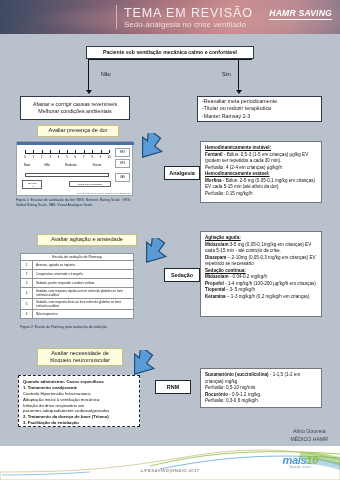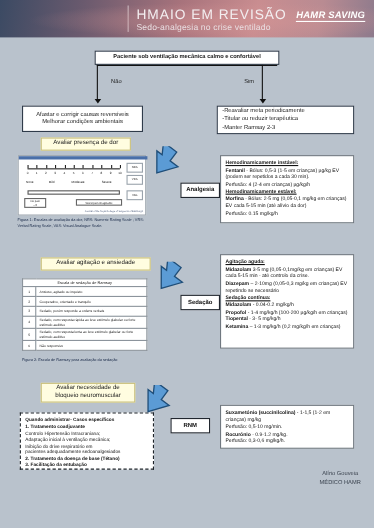--- a/index.html
+++ b/index.html
@@ -170,21 +170,21 @@
   .rt .n { width:12px; text-align:center; }
   .rt .d { padding-left:3px; }
 </style>
 </head>
 <body>
 
 <div id="page">
 
   <div id="header">
     <div class="hdr-rule"></div>
-    <div id="hdr-title">HMAIO EM REVISÃO</div>
+    <div id="hdr-title">TEMA EM REVISÃO</div>
     <div id="hdr-sub">Sedo-analgesia no crise ventilado</div>
     <div id="brand">
       <div class="b-txt">HAMR SAVING</div>
       <div class="b-rule"></div>
     </div>
   </div>
 
   <div class="box center" style="left:86px; top:46px; width:168px; height:13px; font-weight:bold; font-size:5.2px;">
     <span>Paciente sob ventilação mecânica calmo e confortável</span>
   </div>
@@ -366,14 +366,33 @@
     <div><span>Perfusão: 0,5-10 mg/min.</span></div>
     <div><b><span>Rocurónio</span></b><span> - 0.9-1.2 mg/kg.</span></div>
     <div><span>Perfusão: 0,3-0,6 mg/kg/h.</span></div>
   </div>
 
   <div id="sign">
     <div>Alírio Gouveia</div>
     <div>MÉDICO HAMR</div>
   </div>
 
+  <div id="footer">
+    <svg class="swoosh" style="left:0; top:0;" width="340" height="34" viewBox="0 0 340 34">
+      <path d="M0,26 C60,26 95,24 140,18 C185,12 215,4 260,4 C300,4 325,10 340,14 L340,34 L0,34 Z" fill="#ffffff" stroke="#c9b77a" stroke-width="0.7"></path>
+      <path d="M150,20 C200,8 250,2 340,8" fill="none" stroke="#8bbf3f" stroke-width="0.8"></path>
+      <path d="M160,23 C215,12 265,7 340,12" fill="none" stroke="#4d9bd0" stroke-width="0.7"></path>
+      <path d="M300,6 C318,6 332,9 340,11 L340,20 C330,16 315,13 300,13 Z" fill="#8bbf3f" opacity=".55"></path>
+      <path d="M305,12 C320,12 333,15 340,17 L340,24 C331,21 318,18 305,18 Z" fill="#4d9bd0" opacity=".4"></path>
+      <path d="M2,29 C30,29 60,28 90,26" fill="none" stroke="#4d9bd0" stroke-width="0.6"></path>
+    </svg>
+    <div id="logo-wrap">
+      <div id="logo-main">
+        <span>mais</span><span class="num">10</span>
+      </div>
+      <div id="logo-sub">Saúde mais</div>
+    </div>
+    <div id="foot-line">
+      <b>LIFESAVING|HMAIO 2017</b>
+    </div>
+  </div>
 
 </div>
 
 </body></html>

